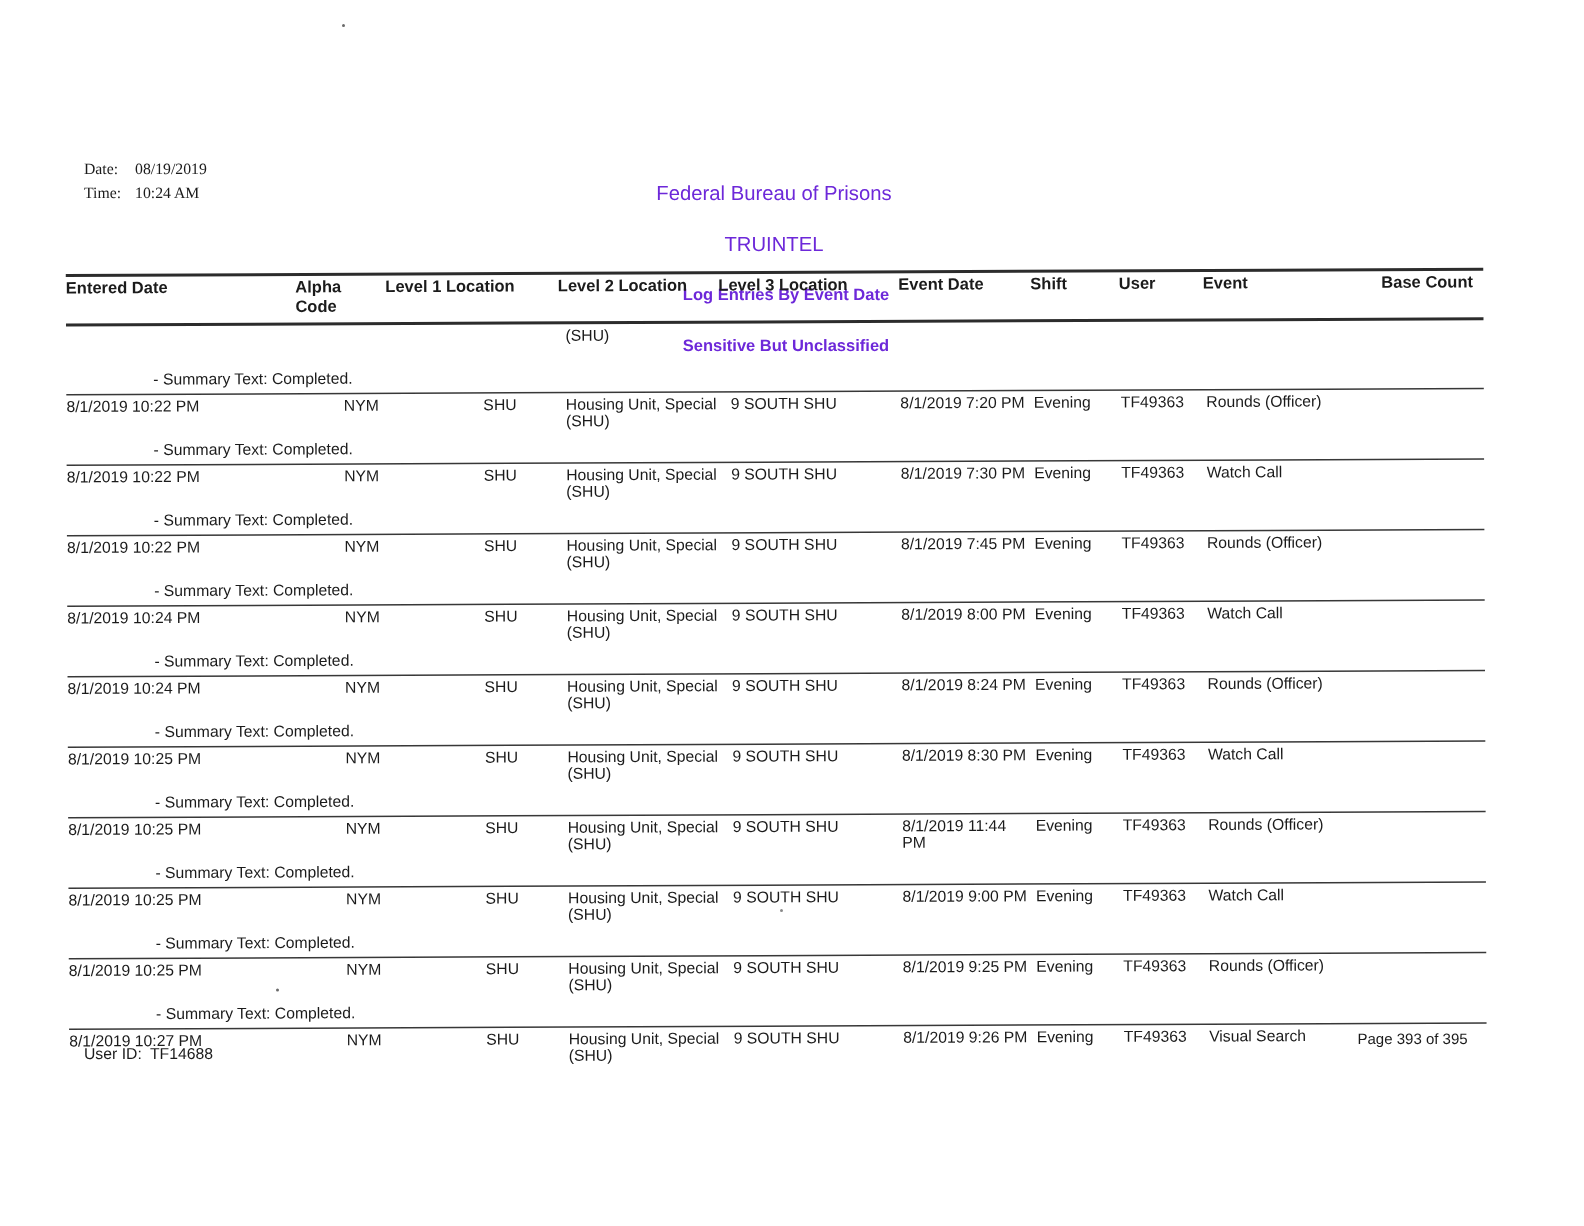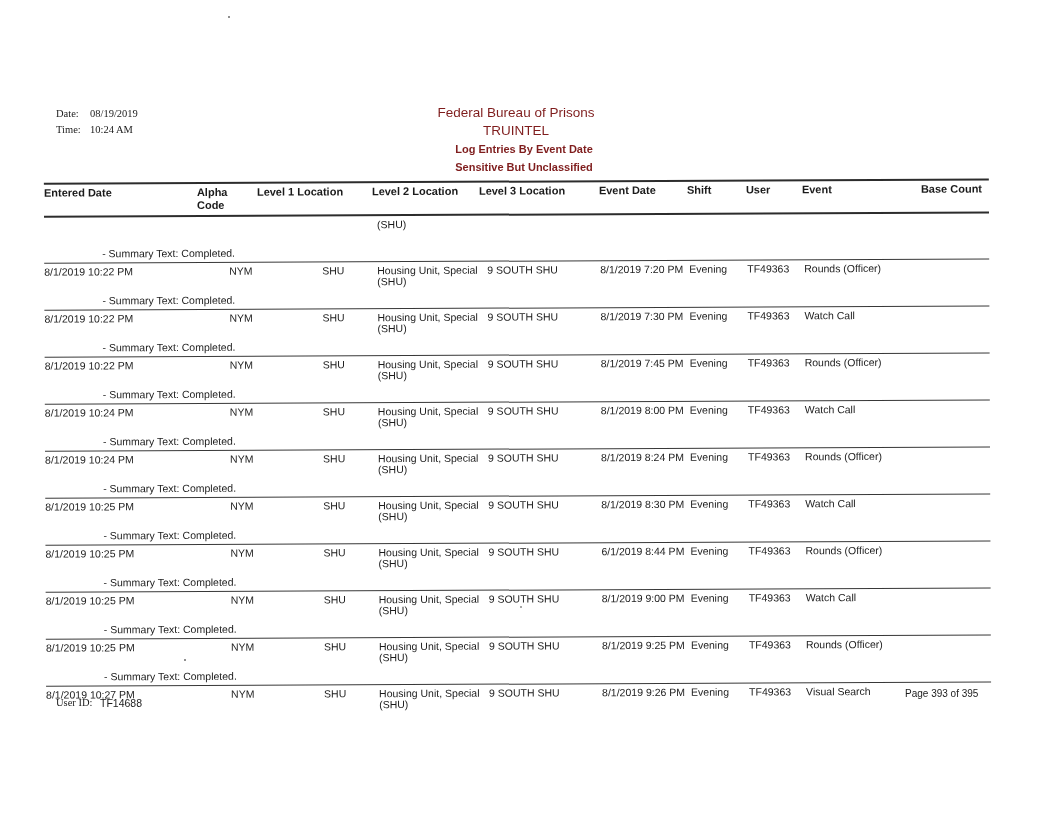--- a/index.html
+++ b/index.html
@@ -13,21 +13,21 @@
   .sheet{position:absolute;inset:0;}
 
   
   .meta{position:absolute;left:56px;top:106px;font-size:10.5px;line-height:16px;font-family:Liberation Serif, serif;}
   .meta-row{display:flex;}
   .meta-label{width:34px;}
   .meta-value{padding-left:0px;}
 
   
   .titles{position:absolute;left:0;top:104px;width:1032px;text-align:center;}
-  .title-line{font-size:13.5px;line-height:18px;color:#7f1d1d;}
+  .title-line{font-size:13.5px;line-height:18px;color:#6d28d9;margin-top:16px;}
   .title-line.bold{font-size:11px;font-weight:bold;padding-left:16px;}
 
   
   .report-table{
     position:absolute;left:45px;top:181px;width:945px;
     transform:rotate(-0.25deg);transform-origin:40% 50%;
   }
   .rule{border-top:2px solid #2c2c2c;height:0;}
   .rule.thin{border-top-width:1.4px;border-top-color:#383838;}
   .tgrid{
@@ -45,21 +45,21 @@
   .c4v{padding-left:5px;}
   .c5v{padding-left:8px;}
   .c6v{padding-left:1px;}
   .c7v{padding-left:2px;}
   .c8v{padding-left:1px;}
   .c9v{padding-left:2px;}
   .summary-line{margin:7px 0 3px 58px;font-size:10.5px;line-height:11px;}
 
   
   .footer-user{position:absolute;left:56px;top:697px;font-size:10.5px;display:flex;}
-  .footer-user .lab{width:44px;font-family:Liberation Serif, serif;}
+  .footer-user .lab{width:44px;}
   .footer-page{position:absolute;left:905px;top:688px;font-size:10px;}
 
   
   .speck{position:absolute;background:#6a6a6a;border-radius:50%;}
   .speck.s1{left:228px;top:16px;width:2px;height:2px;}
   .speck.s2{left:520px;top:606px;width:2px;height:2px;background:#8a8a8a;}
   .speck.s3{left:184px;top:659px;width:2px;height:2px;}
 </style>
 </head>
 <body>
@@ -241,21 +241,21 @@
     <div class="rule thin"></div>
     <div class="tgrid rowgrid">
       <div class="cell">8/1/2019 10:25 PM</div>
       <div class="cell c2v">NYM</div>
       <div class="cell c3v">SHU</div>
       <div class="cell c4v">
         <div>Housing Unit, Special</div>
         <div>(SHU)</div>
       </div>
       <div class="cell c5v">9 SOUTH SHU</div>
-      <div class="cell c6v">6/1/2019 8:44 PM</div>
+      <div class="cell c6v">8/1/2019 11:44 PM</div>
       <div class="cell c7v">Evening</div>
       <div class="cell c8v">TF49363</div>
       <div class="cell c9v">Rounds (Officer)</div>
       <div class="cell"></div>
     </div>
     <div class="summary-line">- Summary Text: Completed.</div>
   </div>
 
   <div class="row-block">
     <div class="rule thin"></div>

